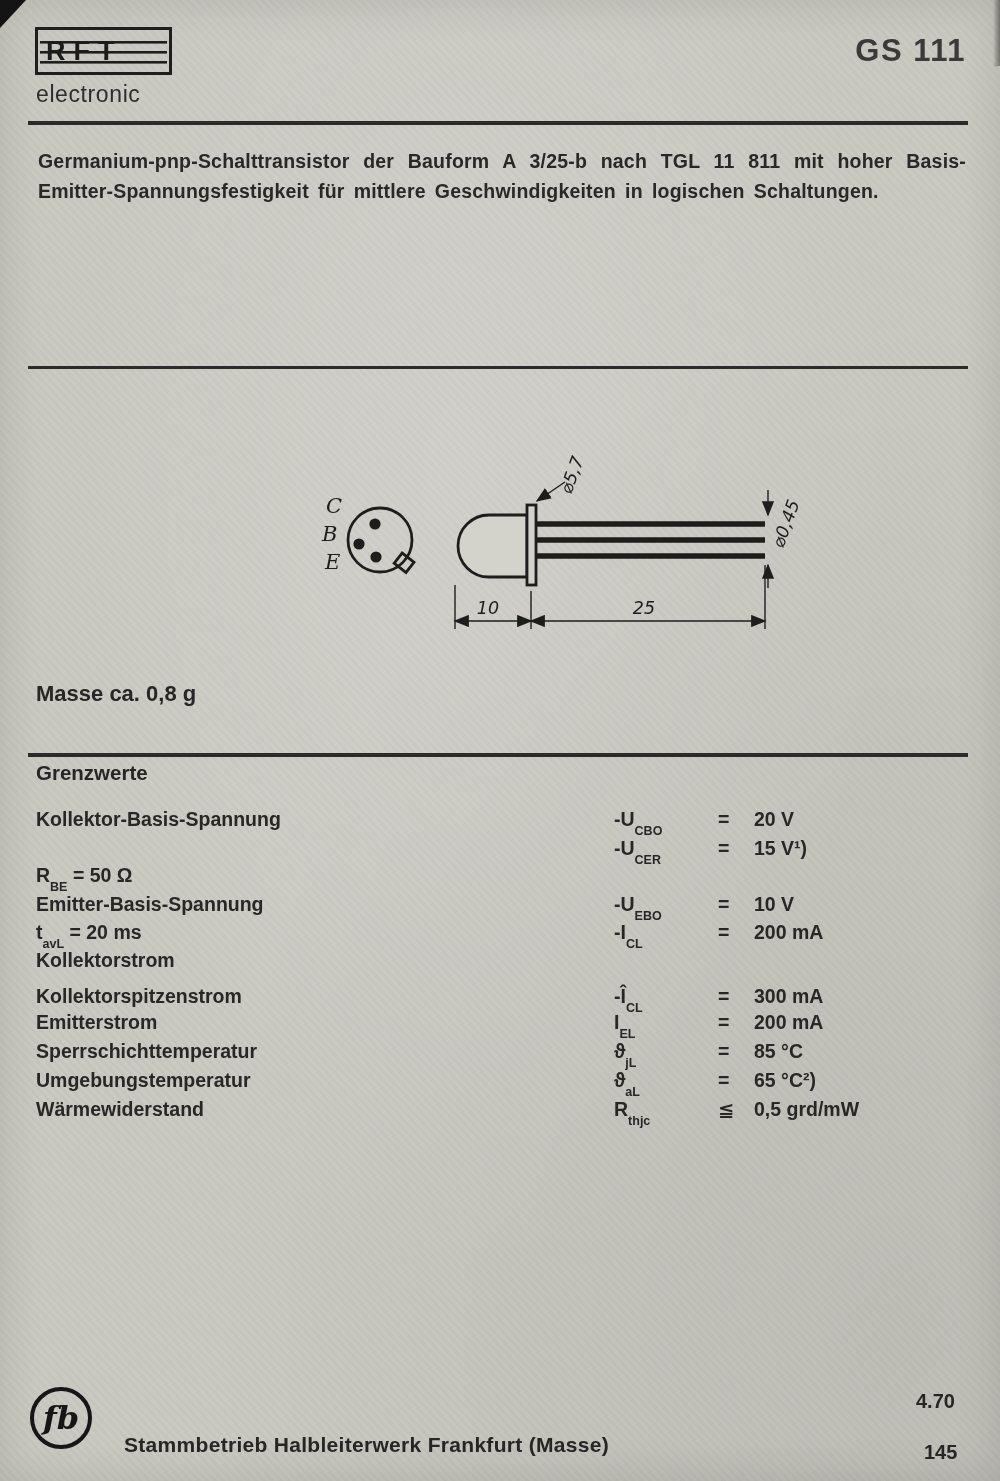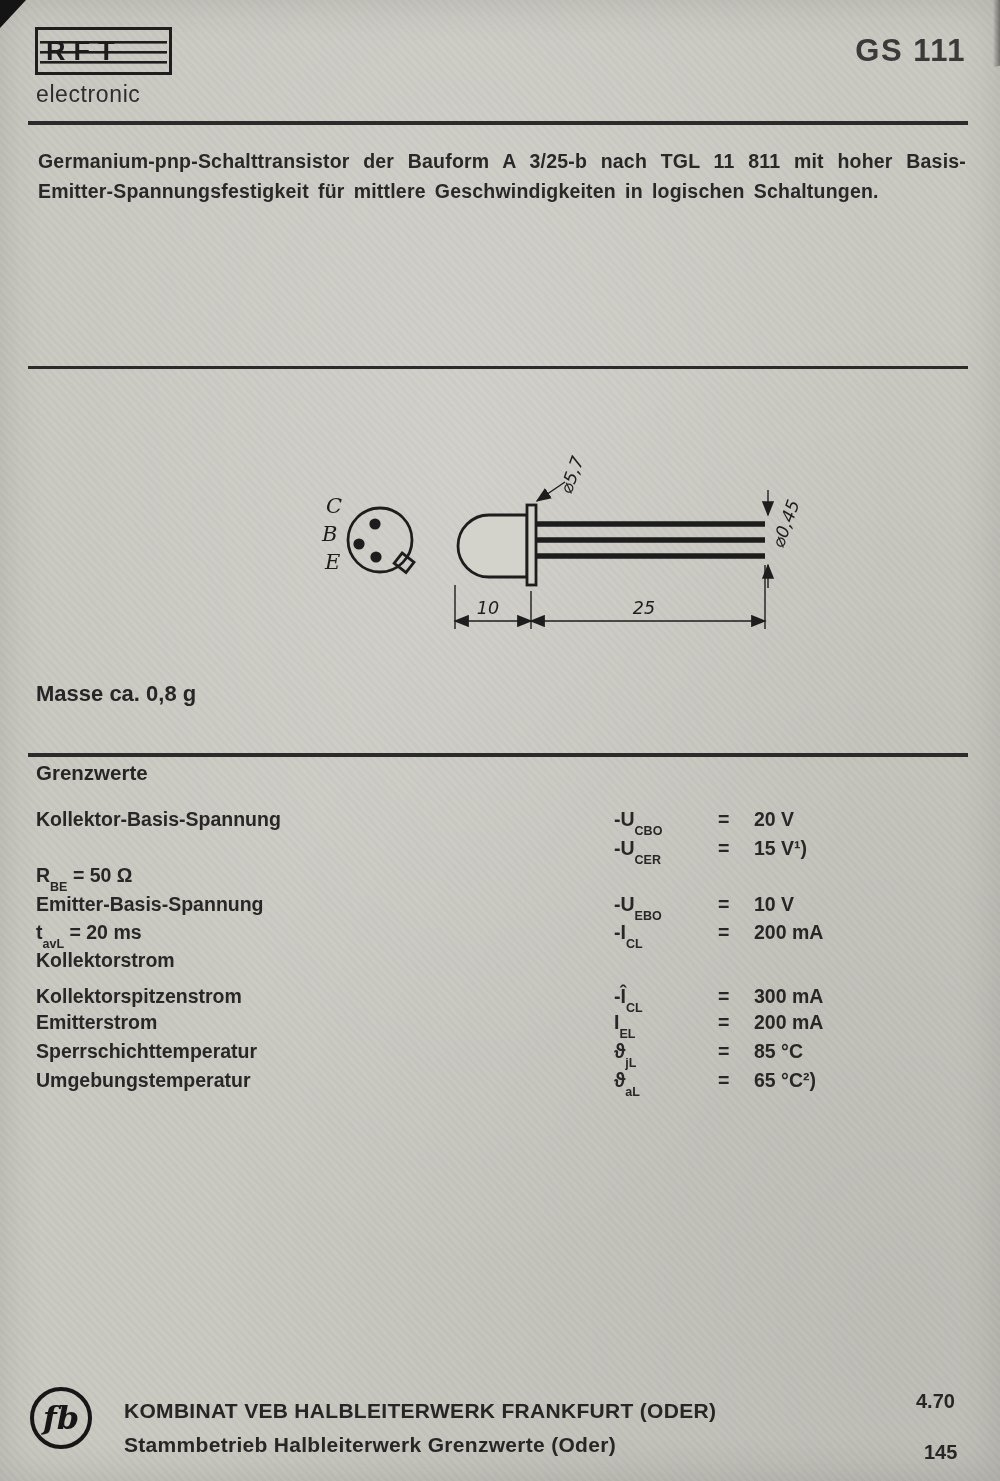--- a/index.html
+++ b/index.html
@@ -211,25 +211,30 @@
       <span class="c-val">85 °C</span>
     </div>
 
     <div class="trow" style="top:269px">
       <span class="c-label"><span>Umgebungstemperatur</span><sub></sub><span></span></span>
       <span class="c-sym"><span>ϑ</span><sub>aL</sub></span>
       <span class="c-rel">=</span>
       <span class="c-val">65 °C²)</span>
     </div>
 
+    <div class="trow" style="top:298px">
+      <span class="c-label"><span>Wärmewiderstand</span><sub></sub><span></span></span>
+      <span class="c-sym"><span>R</span><sub>thjc</sub></span>
+      <span class="c-rel">≦</span>
+      <span class="c-val">0,5 grd/mW</span>
+    </div>
 
   </div>
 
   <svg class="footer-logo" viewBox="0 0 66 66">
     <circle cx="33" cy="33" r="29" fill="none" stroke="#161616" stroke-width="4"></circle>
     <text class="mark" x="33" y="44" text-anchor="middle">fb</text>
   </svg>
-  <div class="company-1">KOMBINAT VEB HALBLEITERWERK FRANKFURT (ODER)</div>
-  <div class="company-2">Stammbetrieb Halbleiterwerk Grenzwerte (Oder)</div>
+  <div class="company-2">Stammbetrieb Halbleiterwerk Frankfurt (Masse)</div>
   <div class="edition">4.70</div>
   <div class="page-num">145</div>
 
 </div>
 
 </body></html>

